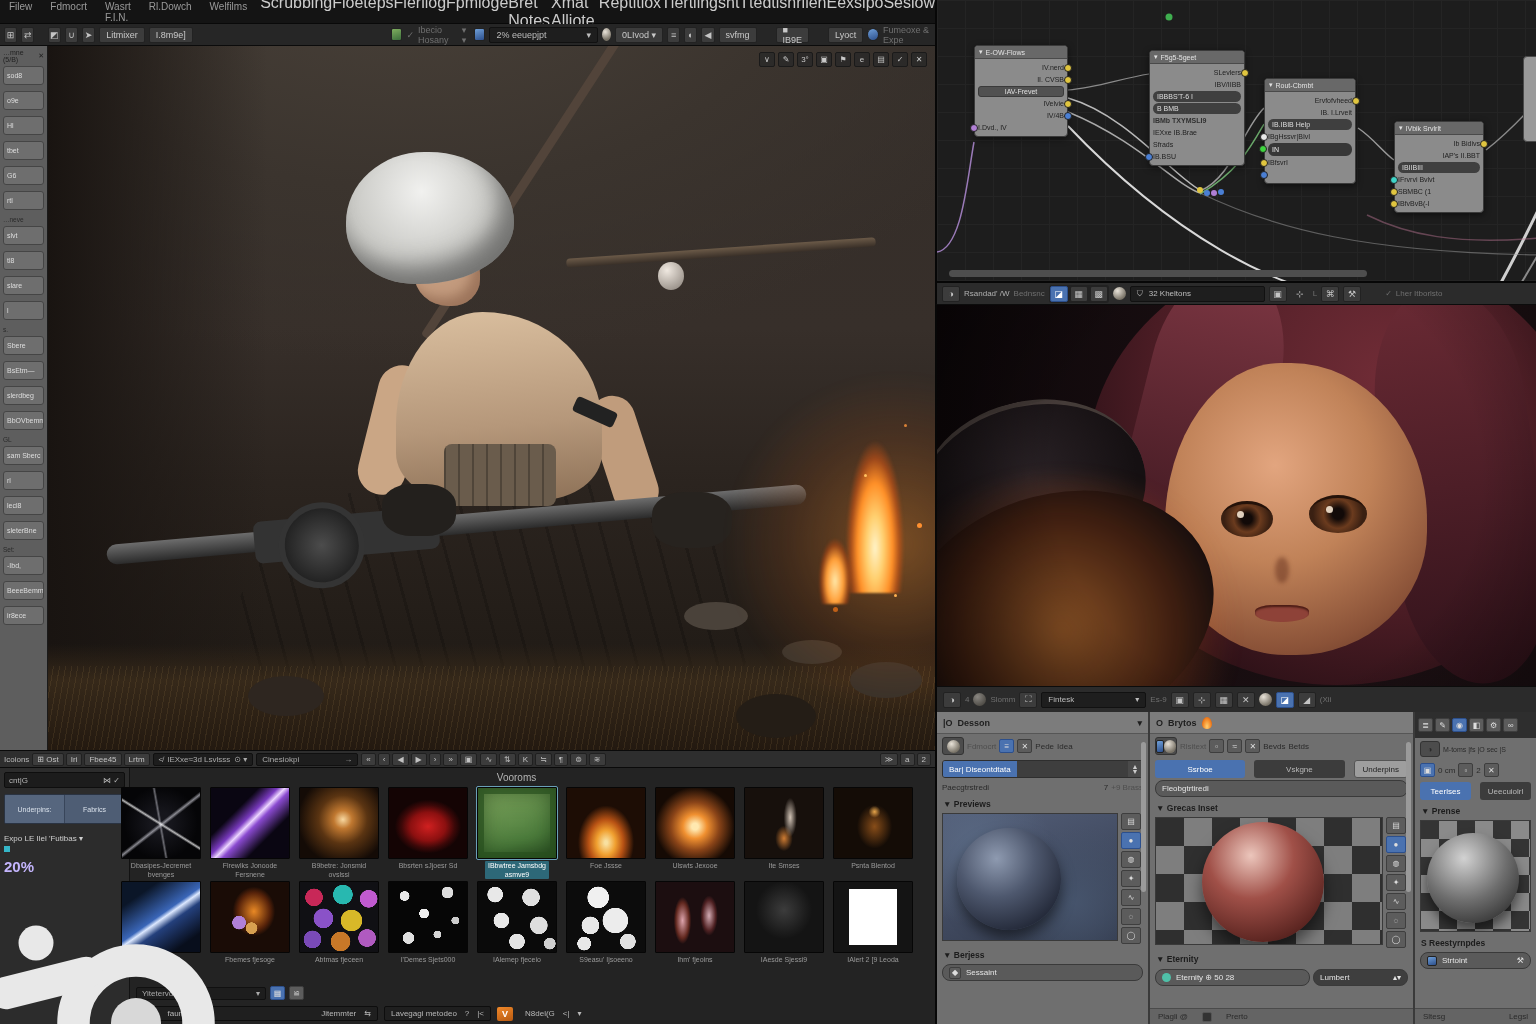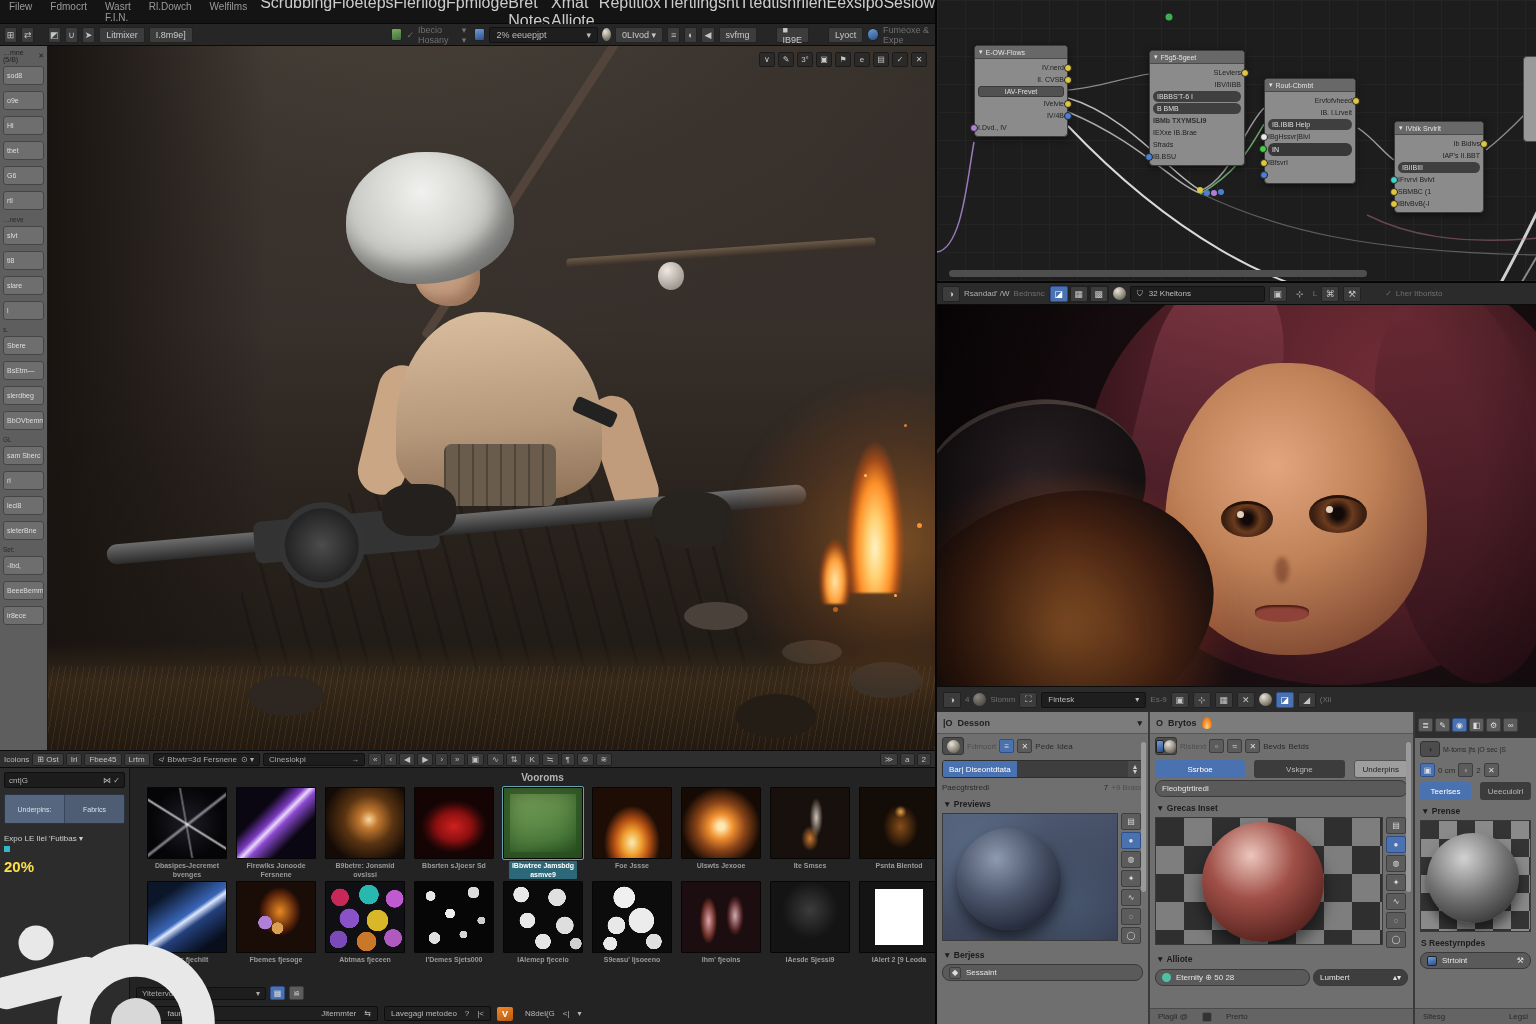--- a/index.html
+++ b/index.html
@@ -59,23 +59,23 @@
   .tl-field{height:13px;background:#1d1d1d;border:1px solid #101010;border-radius:2px;padding:0 5px;display:flex;align-items:center;gap:4px;color:#aaa;}
   
   #assets{left:0;top:768px;width:935px;height:256px;background:#232323;}
   #ab-side{left:0;top:0;width:130px;height:256px;background:#2c2c2c;border-right:1px solid #121212;padding:4px;}
   .ab-field{height:16px;background:#1c1c1c;border:1px solid #0e0e0e;border-radius:2px;display:flex;align-items:center;justify-content:space-between;font-size:8px;color:#b5b5b5;padding:0 4px;}
   .ab-blue{margin-top:6px;height:30px;display:flex;background:#4e5d74;border:1px solid #2a3342;border-radius:2px;overflow:hidden;}
   .ab-blue div{flex:1;display:flex;align-items:center;justify-content:center;font-size:7px;color:#d8e0ea;}
   .ab-blue div:first-child{border-right:1px solid #38455a;background:#56667e;}
   .ab-drop{margin-top:10px;font-size:8px;color:#cfcfcf;}
   .ab-tick{width:6px;height:6px;background:#35b6c8;margin-top:3px;}
-  .ab-pct{margin-top:6px;font-size:15px;font-weight:bold;color:#fde047;}
+  .ab-pct{margin-top:6px;font-size:15px;font-weight:bold;color:#c4b5fd;}
   #ab-logo{left:-14px;top:100px;width:250px;height:250px;z-index:5;}
-  #ab-main{left:140px;top:0;width:805px;height:256px;overflow:hidden;font-weight:bold;}
+  #ab-main{left:114px;top:0;width:805px;height:256px;overflow:hidden;}
   .ab-title{text-align:center;font-size:10px;color:#b4b4b4;margin-top:4px;}
   .thumb-row{display:flex;gap:3px;padding:4px 2px 0 4px;}
   .cell{width:86px;display:flex;flex-direction:column;align-items:center;}
   .thumb{width:80px;height:72px;border:1px solid #060606;border-radius:1px;}
   .cell.selected .thumb{outline:1px solid #6aa0b8;}
   .cap{font-size:7px;color:#9a9a9a;line-height:9px;text-align:center;margin-top:2px;max-width:84px;}
   .cell.selected .cap{background:#2d6878;color:#fff;padding:0 3px;border-radius:1px;}
   
   .t-starburst{background:#07070a;background-image:linear-gradient(32deg,transparent 47%,rgba(255,255,255,.7) 49%,transparent 51%),linear-gradient(-38deg,transparent 46%,rgba(220,220,230,.6) 48.5%,transparent 51%),linear-gradient(80deg,transparent 47%,rgba(200,200,210,.5) 49%,transparent 51%),radial-gradient(circle,#16161c 20%,#050507 70%);}
   .t-purple-beam{background:linear-gradient(135deg,#0a0612 32%,#7a3ac0 45%,#ecd4ff 50%,#8a4ad0 55%,#0a0612 72%);}
@@ -384,21 +384,21 @@
       <span class="tl-btn">⊞ Ost</span>
 
       <span class="tl-btn">Iri</span>
 
       <span class="tl-btn">Fbee45</span>
 
       <span class="tl-btn">Lrtm</span>
     </span>
     <span class="tl-field">
         <span>≮</span>
-        <span>Bbwtr≈3d Fersnene</span>
+        <span>IEXxe≈3d Lsvlsss</span>
         <span>⊙ ▾</span>
       </span>
     <span class="tl-field" style="width:102px">
         <span>Cinesiokpi</span>
         <span style="margin-left:auto">→</span>
       </span>
     <span style="display:flex;gap:2px">
       <span class="tl-btn">«</span>
 
       <span class="tl-btn">‹</span>
@@ -851,21 +851,21 @@
 
           <span class="p-mini">✦</span>
 
           <span class="p-mini">∿</span>
 
           <span class="p-mini">◌</span>
 
           <span class="p-mini">◯</span>
         </div>
       </div>
-      <div class="p-sec">▼ Alliote</div>
+      <div class="p-sec">▼ Eternity</div>
       <div class="p-row">
         <span class="p-field" style="flex:1;margin:0">
             <span style="width:9px;height:9px;border-radius:50%;background:#4fc0a8;display:inline-block"></span>
             <span>Eternity ⊕ 50 28</span>
           </span>
         <span class="p-field" style="width:95px;margin:0;background:#3e3e3e">
             <span>Lumbert</span>
             <span style="margin-left:auto">▴▾</span>
           </span>
       </div>

